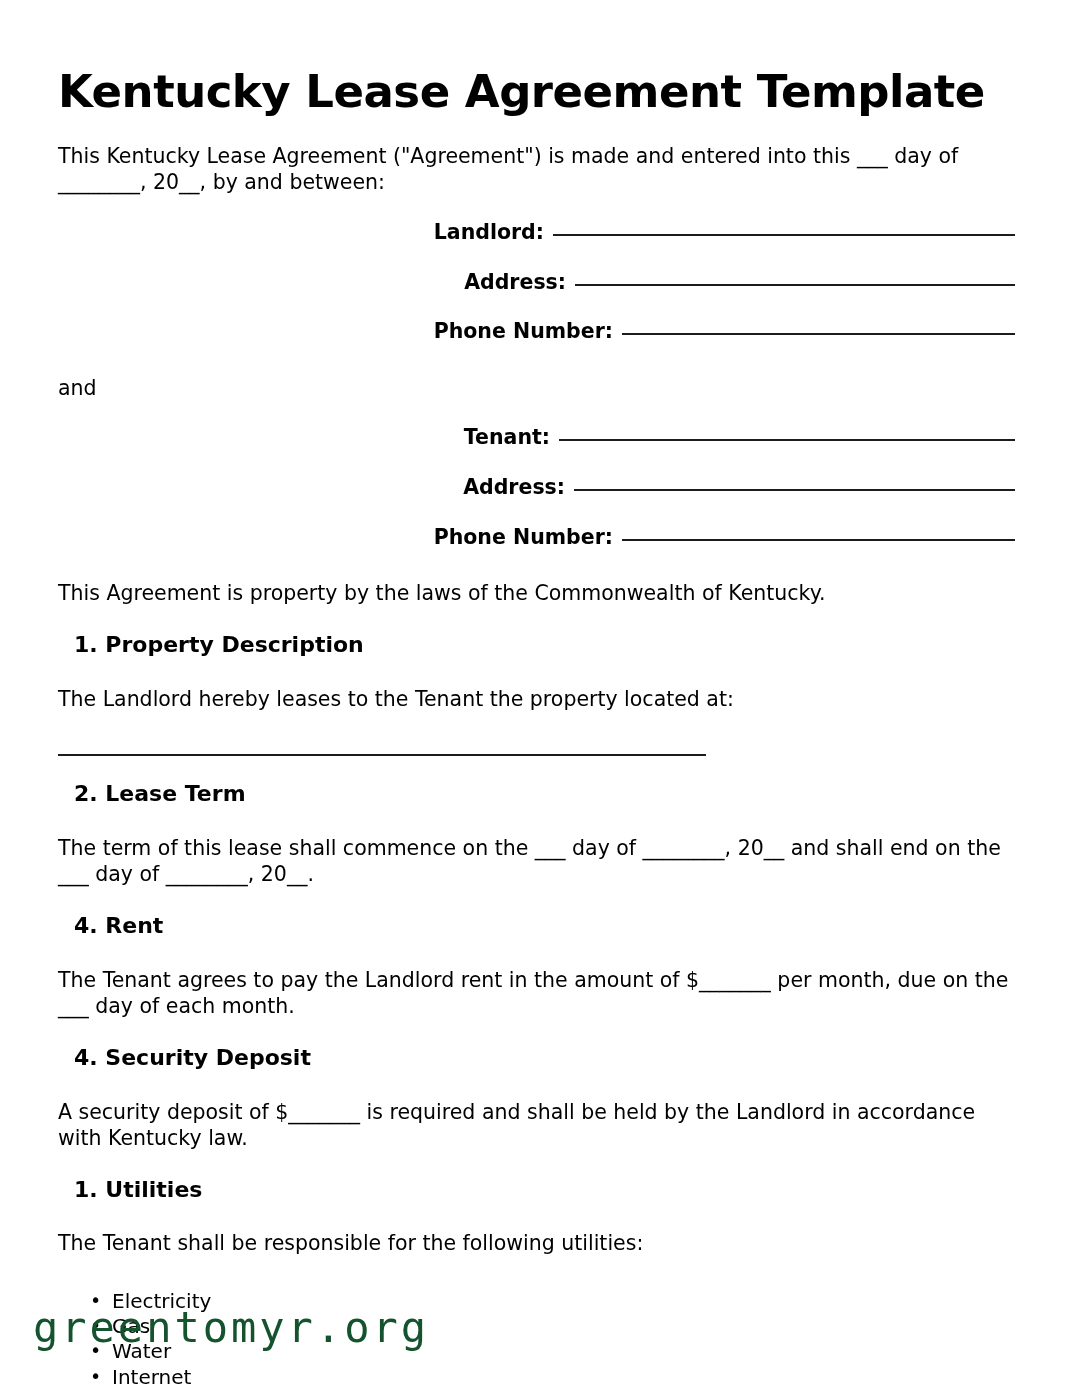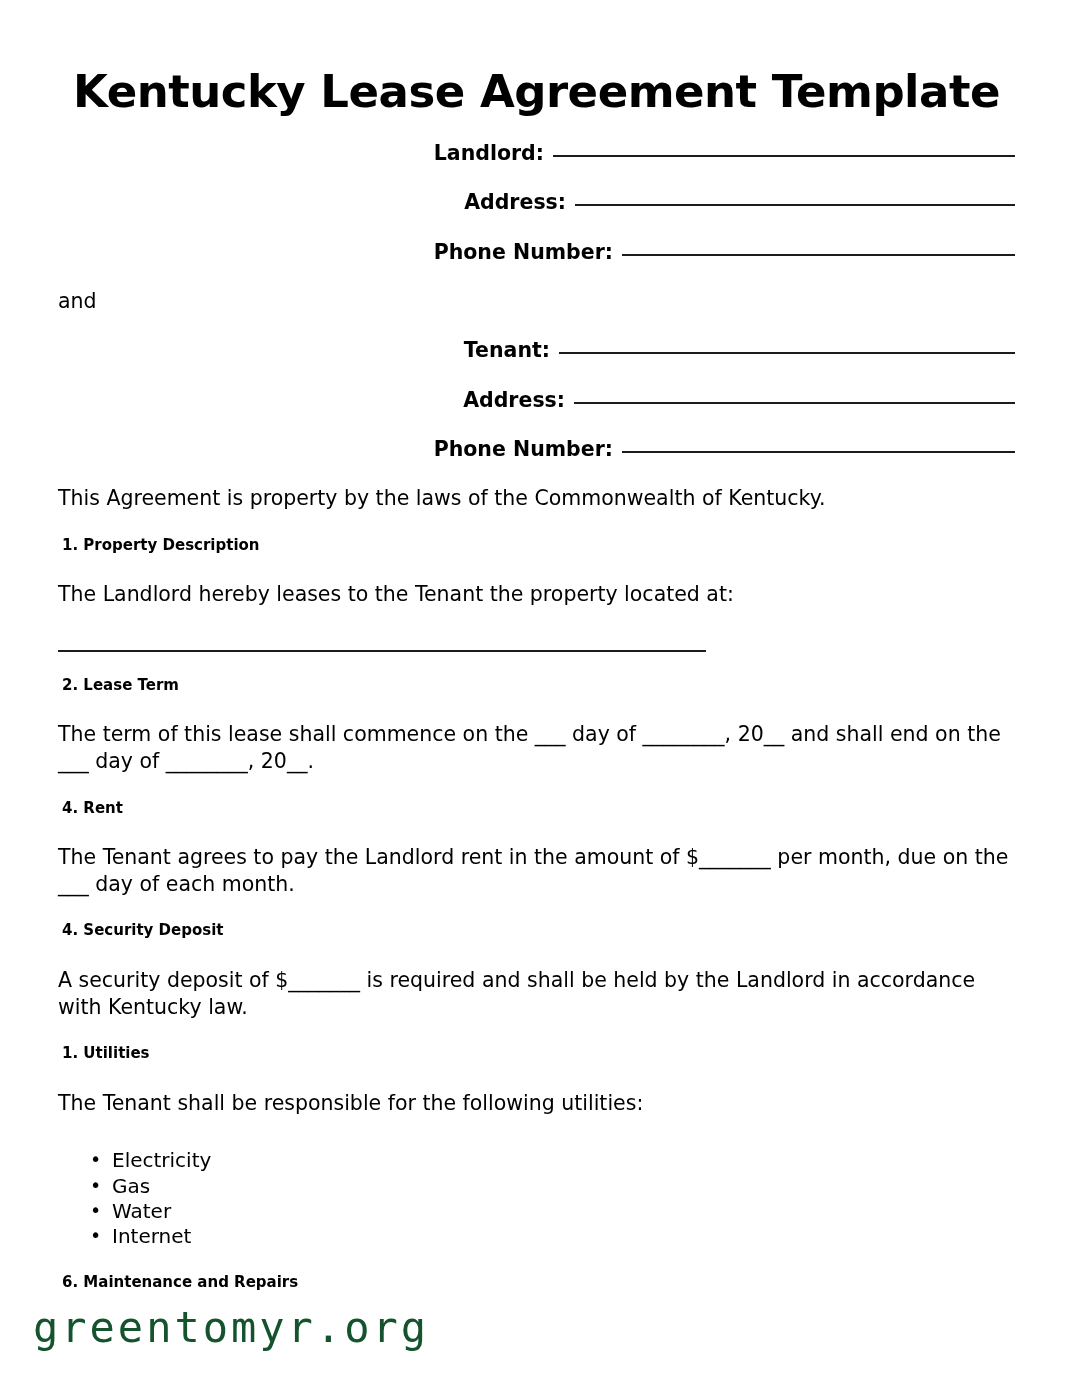--- a/index.html
+++ b/index.html
@@ -27,32 +27,31 @@
     box-sizing: border-box;
     padding: 58px 58px 0 58px;
   }
 
   .doc-title {
     font-size: 45px;
     font-weight: bold;
     line-height: 1.08;
     letter-spacing: -0.5px;
     margin: 10px 0 0 0;
-    text-align: center;
   }
 
   p.body-text {
     font-size: 20.5px;
     line-height: 1.3;
     margin: 26px 0 0 0;
     max-width: 960px;
   }
 
   p.tight {
-    margin-top: 22px;
+    margin-top: 30px;
   }
 
   .field-row {
     font-size: 20.5px;
     line-height: 1.3;
     margin: 23px 0 0 0;
     display: flex;
     align-items: baseline;
     justify-content: flex-end;
   }
@@ -69,24 +68,24 @@
     top: -3px;
   }
   .rule-landlord  { width: 462px; }
   .rule-laddress  { width: 440px; }
   .rule-lphone    { width: 393px; }
   .rule-tenant    { width: 456px; }
   .rule-taddress  { width: 441px; }
   .rule-tphone    { width: 393px; }
 
   h2.section-heading {
-    font-size: 15px;
+    font-size: 22px;
     font-weight: bold;
     line-height: 1.3;
-    margin: 24px 0 0 4px;
+    margin: 24px 0 0 16px;
   }
 
   .standalone-rule {
     border-bottom: 2px solid #1c1c1c;
     width: 648px;
     height: 0;
     margin: 42px 0 0 0;
   }
 
   ul.utility-list {
@@ -121,20 +120,21 @@
     line-height: 1;
   }
 </style>
 </head>
 <body>
 
 <div class="page">
 
   <h1 class="doc-title">Kentucky Lease Agreement Template</h1>
 
+  <p class="body-text">This Kentucky Lease Agreement ("Agreement") is made and entered into this ___ day of ________, 20__, by and between:</p>
 
   <div class="field-row">
     <span class="field-label">Landlord:</span>
     <span class="field-rule rule-landlord"></span>
   </div>
 
   <div class="field-row">
     <span class="field-label">Address:</span>
     <span class="field-rule rule-laddress"></span>
   </div>

